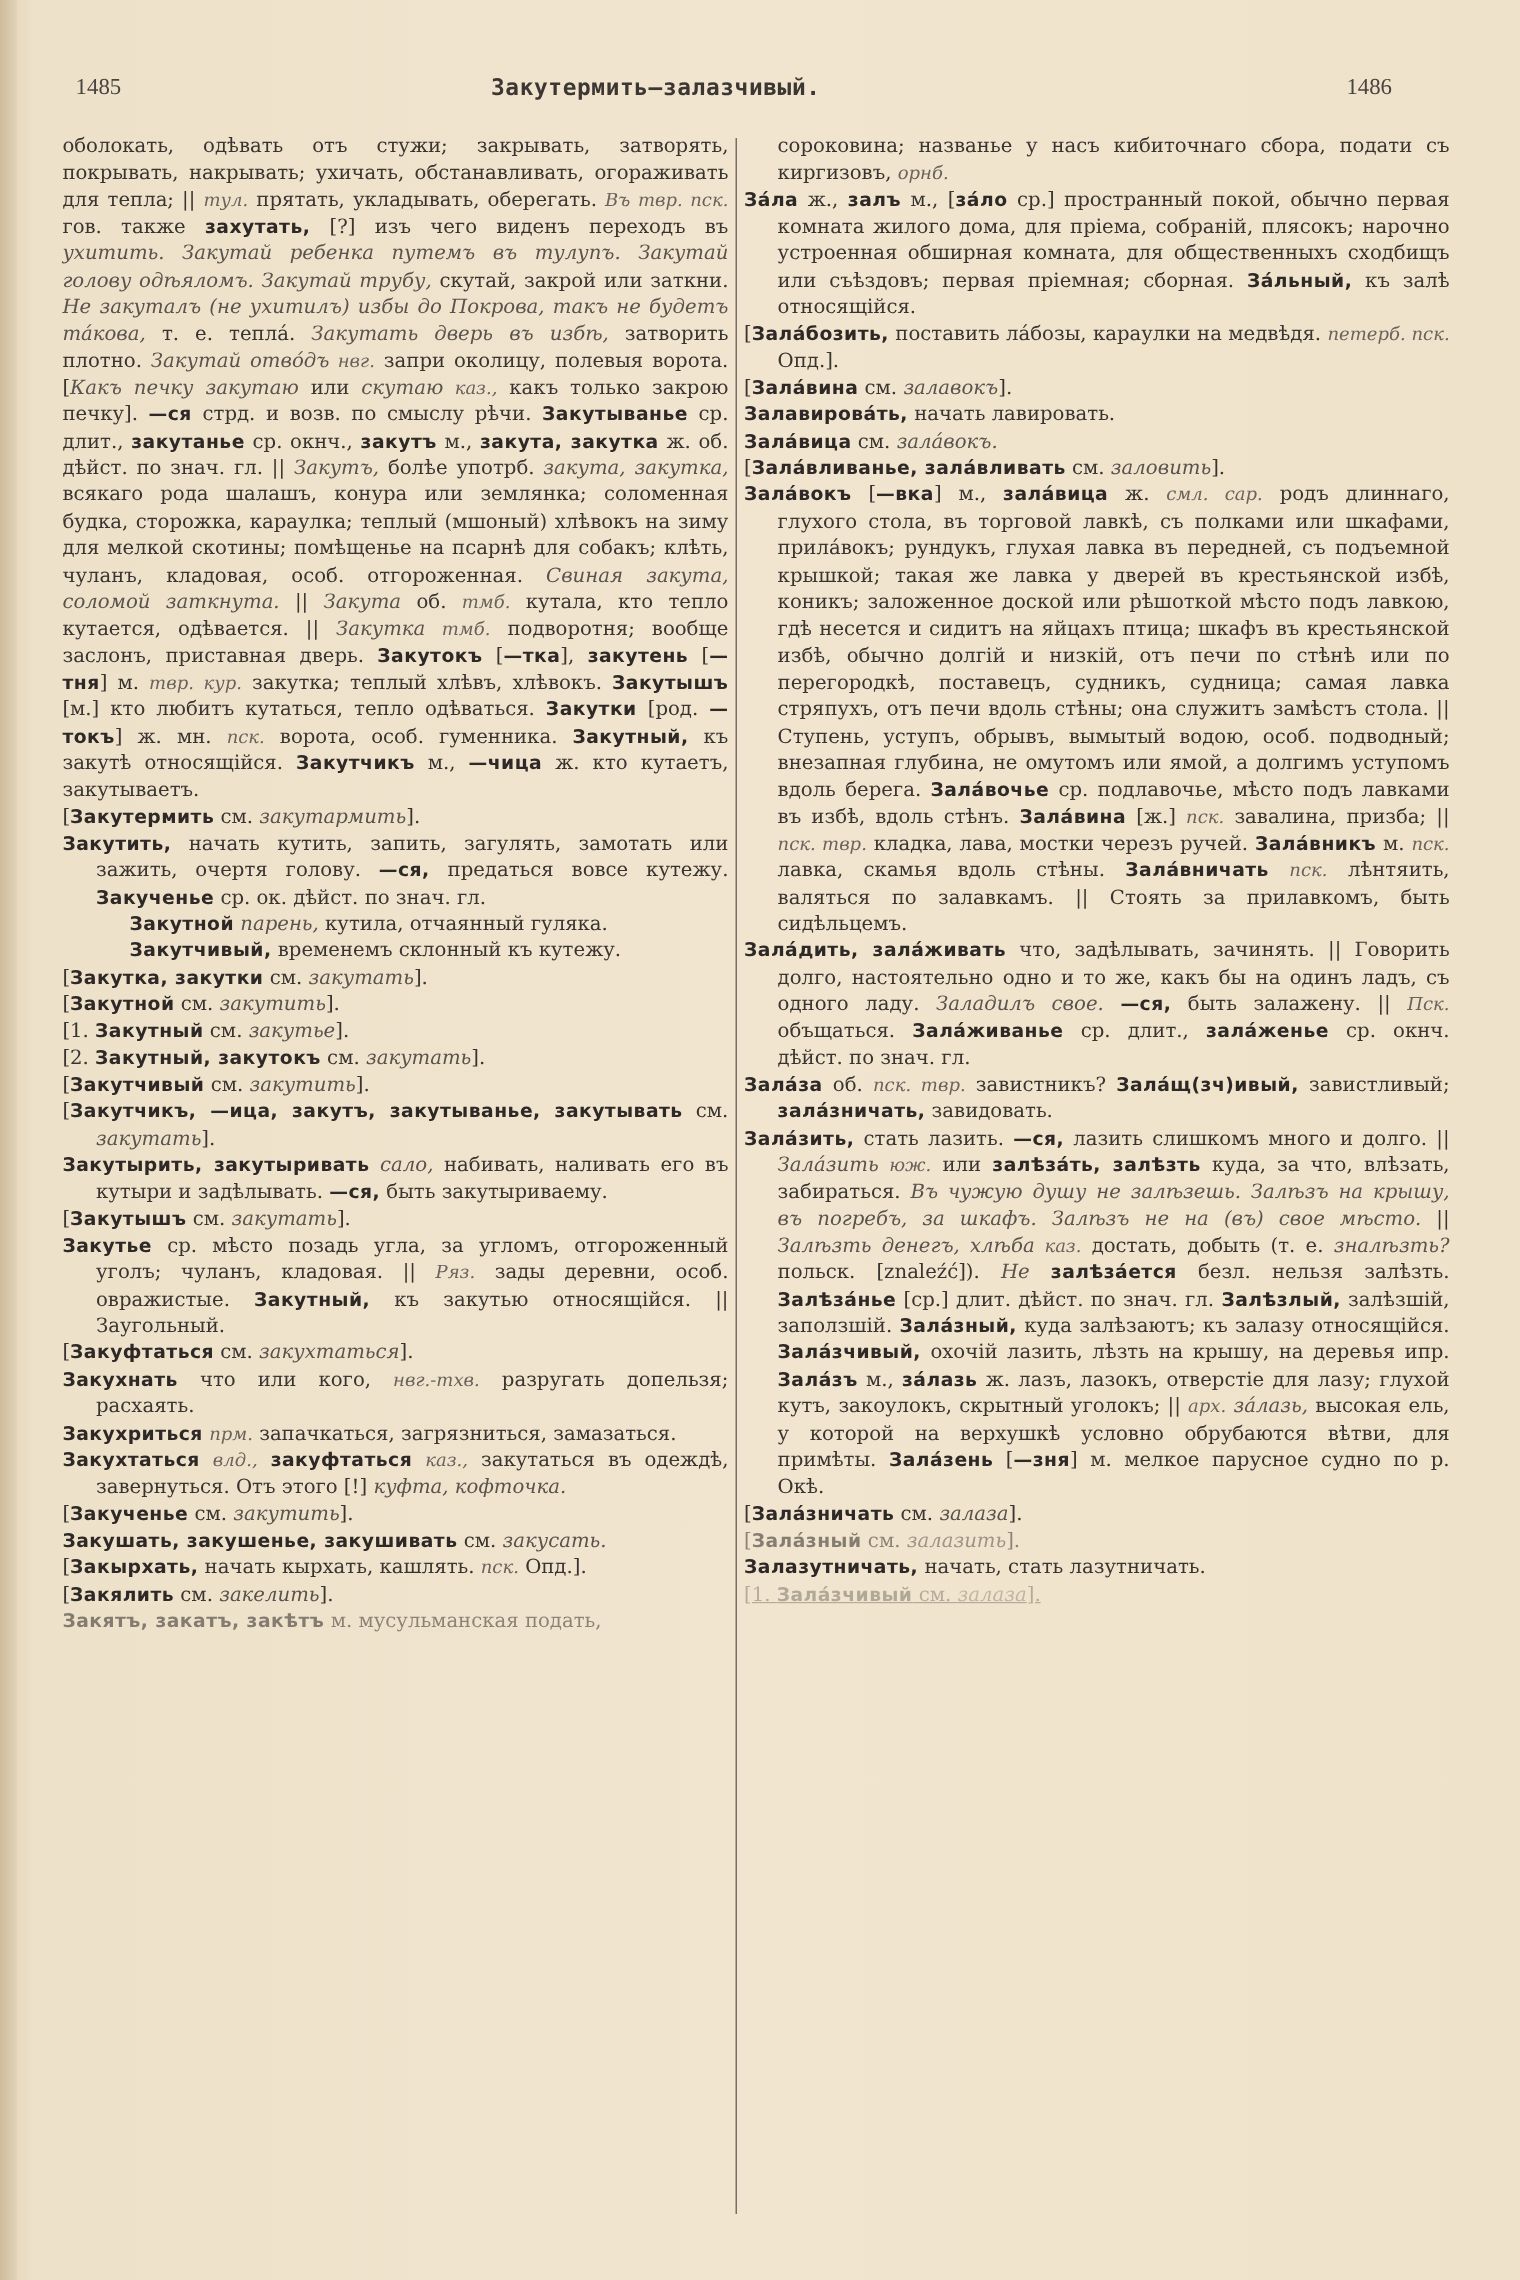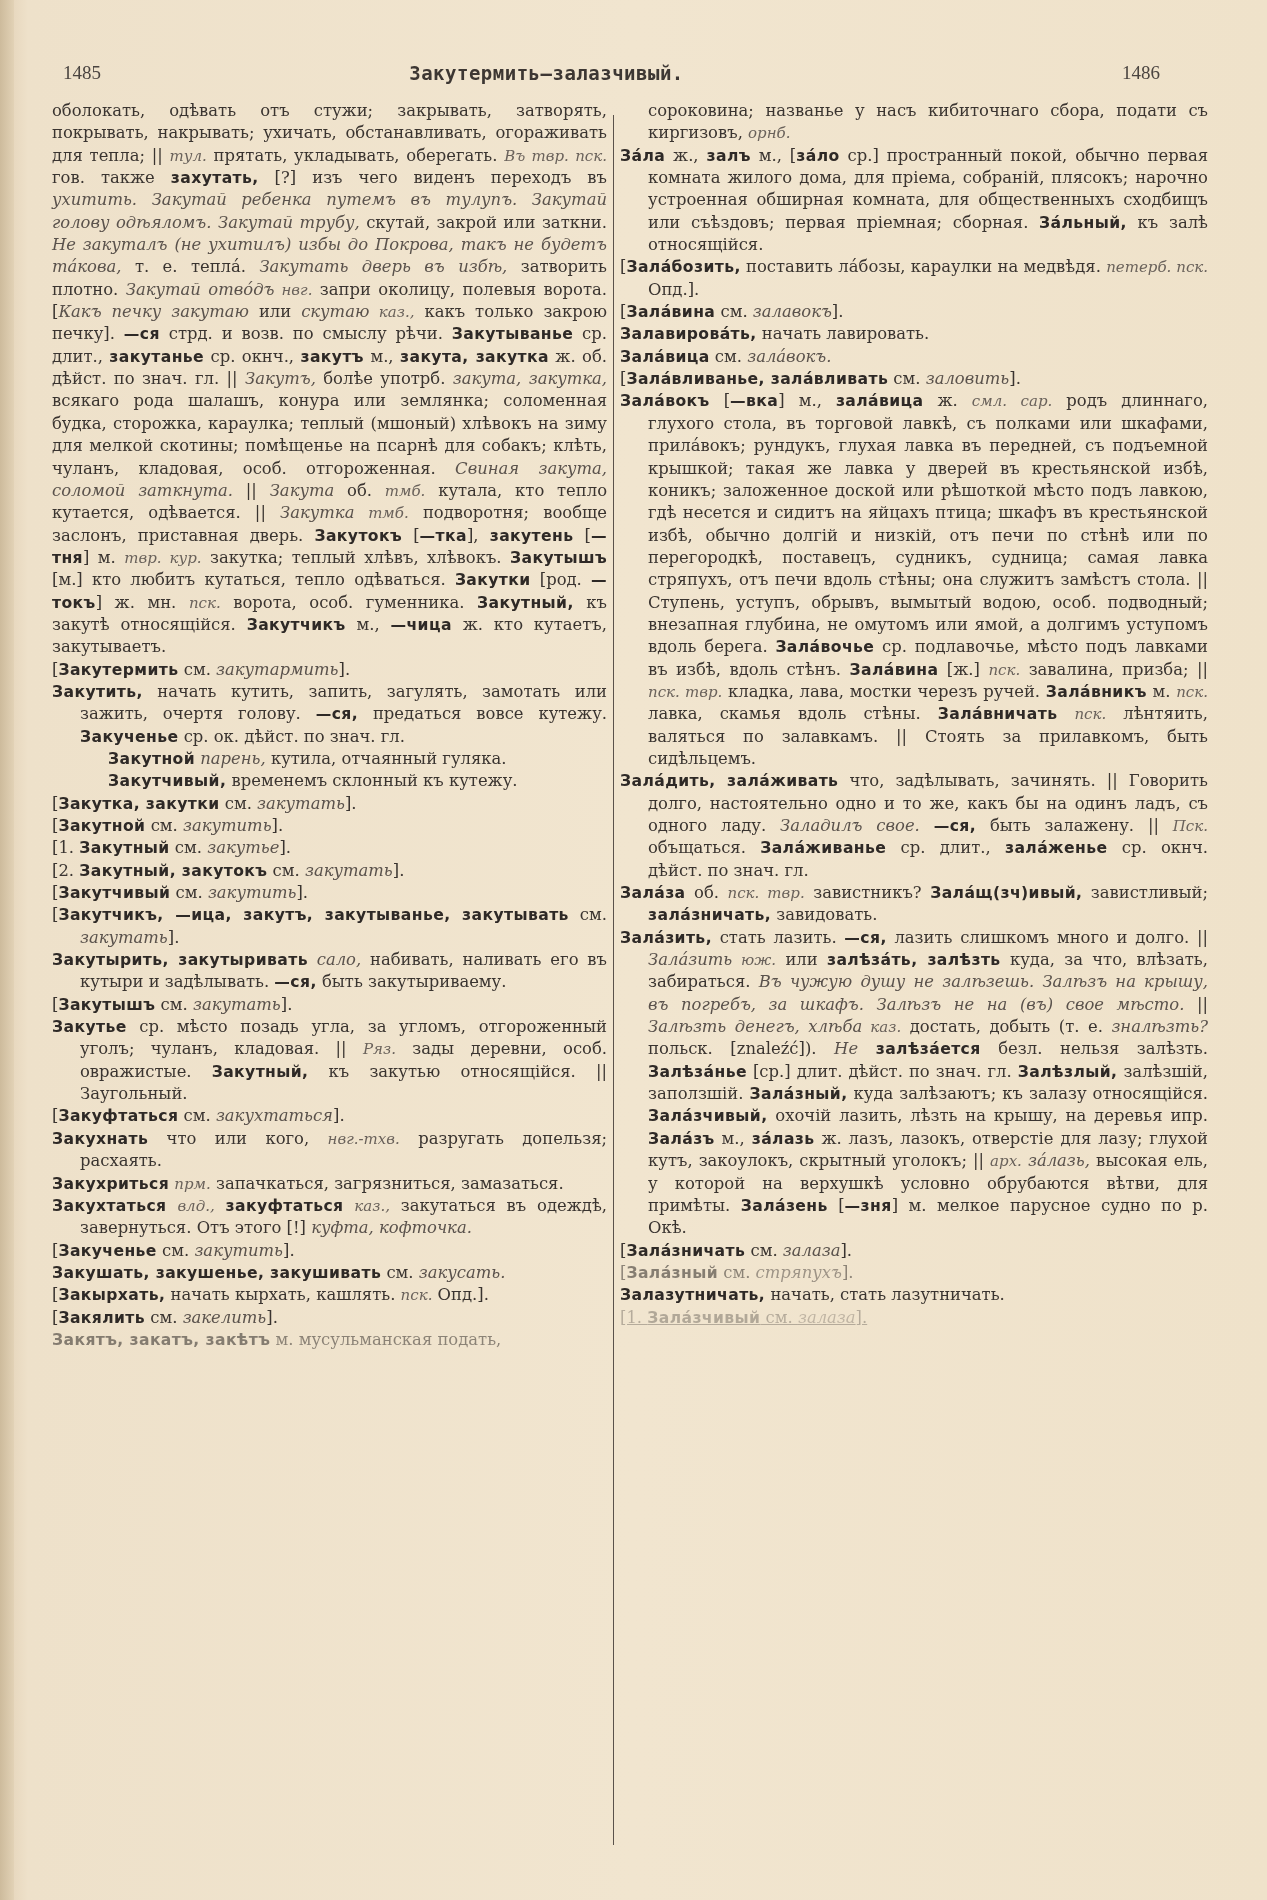--- a/index.html
+++ b/index.html
@@ -10,21 +10,21 @@
     font-family: "DejaVu Serif", "Liberation Serif", serif;
     color: #3a3430;
     position: relative;
   }
   .spine { position: absolute; left: 0; top: 0; width: 14px; height: 1900px; background: linear-gradient(90deg,#cdbb9c,#e2d2b6); }
   .header { position: absolute; top: 62px; left: 0; width: 1267px; height: 30px; }
   .pnum { position: absolute; top: 0; font-size: 19px; color: #4a4440; font-family: "Liberation Serif", serif; }
   .pnum.left { left: 45px; margin-left: 18px; }
   .pnum.right { left: 1122px; }
   .htitle { position: absolute; left: 0; width: 1093px; top: 0; text-align: center; font-size: 19px; font-weight: bold; letter-spacing: 0.5px; color: #3d3733; font-family: "DejaVu Sans Mono", monospace; }
-  .col { position: absolute; top: 100px; font-size: 16.4px; line-height: 22.35px; }
+  .col { position: absolute; top: 111px; font-size: 16.4px; line-height: 22.35px; }
   .col.left { left: 52px; width: 555px; }
   .col.right { left: 620px; width: 588px; }
   .divider { position: absolute; left: 613px; top: 115px; width: 1px; height: 1730px; background: #5a524b; }
   .entry { margin: 0; padding-left: 0; text-indent: 0; text-align: justify; }
   .entry.cont { padding-left: 0; }
   .entry.hang { padding-left: 28px; text-indent: -28px; }
   .entry.ind { padding-left: 28px; text-indent: 0; }
   .entry.deep { padding-left: 28px; text-indent: 28px; }
   .hw { font-weight: bold; font-family: "DejaVu Sans", sans-serif; font-size: 15.6px; letter-spacing: 0.4px; color: #2e2926; }
   .it { font-style: italic; color: #5a524c; }
@@ -75,16 +75,16 @@
     <p class="entry hang"><span>[</span><span class="hw">Залáбозить,</span><span> поставить лáбозы, караулки на медвѣдя. </span><span class="sm">петерб. пск.</span><span> Опд.].</span></p>
     <p class="entry hang"><span>[</span><span class="hw">Залáвина</span><span> см. </span><span class="it">залавокъ</span><span>].</span></p>
     <p class="entry hang"><span class="hw">Залавировáть,</span><span> начать лавировать.</span></p>
     <p class="entry hang"><span class="hw">Залáвица</span><span> см. </span><span class="it">залáвокъ.</span></p>
     <p class="entry hang"><span>[</span><span class="hw">Залáвливанье, залáвливать</span><span> см. </span><span class="it">заловить</span><span>].</span></p>
     <p class="entry hang"><span class="hw">Залáвокъ</span><span> [</span><span class="hw">—вка</span><span>] м., </span><span class="hw">залáвица</span><span> ж. </span><span class="sm">смл. сар.</span><span> родъ длиннаго, глухого стола, въ торговой лавкѣ, съ полками или шкафами, прилáвокъ; рундукъ, глухая лавка въ передней, съ подъемной крышкой; такая же лавка у дверей въ крестьянской избѣ, коникъ; заложенное доской или рѣшоткой мѣсто подъ лавкою, гдѣ несется и сидитъ на яйцахъ птица; шкафъ въ крестьянской избѣ, обычно долгій и низкій, отъ печи по стѣнѣ или по перегородкѣ, поставецъ, судникъ, судница; самая лавка стряпухъ, отъ печи вдоль стѣны; она служитъ замѣстъ стола. || Ступень, уступъ, обрывъ, вымытый водою, особ. подводный; внезапная глубина, не омутомъ или ямой, а долгимъ уступомъ вдоль берега. </span><span class="hw">Залáвочье</span><span> ср. подлавочье, мѣсто подъ лавками въ избѣ, вдоль стѣнъ. </span><span class="hw">Залáвина</span><span> [ж.] </span><span class="sm">пск.</span><span> завалина, призба; || </span><span class="sm">пск. твр.</span><span> кладка, лава, мостки черезъ ручей. </span><span class="hw">Залáвникъ</span><span> м. </span><span class="sm">пск.</span><span> лавка, скамья вдоль стѣны. </span><span class="hw">Залáвничать</span><span> </span><span class="sm">пск.</span><span> лѣнтяить, валяться по залавкамъ. || Стоять за прилавкомъ, быть сидѣльцемъ.</span></p>
     <p class="entry hang"><span class="hw">Залáдить, залáживать</span><span> что, задѣлывать, зачинять. || Говорить долго, настоятельно одно и то же, какъ бы на одинъ ладъ, съ одного ладу. </span><span class="it">Заладилъ свое.</span><span> </span><span class="hw">—ся,</span><span> быть залажену. || </span><span class="sm">Пск.</span><span> объщаться. </span><span class="hw">Залáживанье</span><span> ср. длит., </span><span class="hw">залáженье</span><span> ср. окнч. дѣйст. по знач. гл.</span></p>
     <p class="entry hang"><span class="hw">Залáза</span><span> об. </span><span class="sm">пск. твр.</span><span> завистникъ? </span><span class="hw">Залáщ(зч)ивый,</span><span> завистливый; </span><span class="hw">залáзничать,</span><span> завидовать.</span></p>
     <p class="entry hang"><span class="hw">Залáзить,</span><span> стать лазить. </span><span class="hw">—ся,</span><span> лазить слишкомъ много и долго. || </span><span class="it">Залáзить</span><span class="sm"> юж.</span><span> или </span><span class="hw">залѣзáть, залѣзть</span><span> куда, за что, влѣзать, забираться. </span><span class="it">Въ чужую душу не залѣзешь. Залѣзъ на крышу, въ погребъ, за шкафъ. Залѣзъ не на (въ) свое мѣсто.</span><span> || </span><span class="it">Залѣзть денегъ, хлѣба</span><span class="sm"> каз.</span><span> достать, добыть (т. е. </span><span class="it">зналѣзть?</span><span> польск. [znaleźć]). </span><span class="it">Не</span><span> </span><span class="hw">залѣзáется</span><span> безл. нельзя залѣзть. </span><span class="hw">Залѣзáнье</span><span> [ср.] длит. дѣйст. по знач. гл. </span><span class="hw">Залѣзлый,</span><span> залѣзшій, заползшій. </span><span class="hw">Залáзный,</span><span> куда залѣзаютъ; къ залазу относящійся. </span><span class="hw">Залáзчивый,</span><span> охочій лазить, лѣзть на крышу, на деревья ипр. </span><span class="hw">Залáзъ</span><span> м., </span><span class="hw">зáлазь</span><span> ж. лазъ, лазокъ, отверстіе для лазу; глухой кутъ, закоулокъ, скрытный уголокъ; || </span><span class="sm">арх.</span><span> </span><span class="it">зáлазь,</span><span> высокая ель, у которой на верхушкѣ условно обрубаются вѣтви, для примѣты. </span><span class="hw">Залáзень</span><span> [</span><span class="hw">—зня</span><span>] м. мелкое парусное судно по р. Окѣ.</span></p>
     <p class="entry hang"><span>[</span><span class="hw">Залáзничать</span><span> см. </span><span class="it">залаза</span><span>].</span></p>
-    <p class="entry hang fade"><span>[</span><span class="hw">Залáзный</span><span> см. </span><span class="it">стряпухъ</span><span>].</span></p>
+    <p class="entry hang fade"><span>[</span><span class="hw">Залáзный</span><span> см. </span><span class="it">залазить</span><span>].</span></p>
     <p class="entry hang"><span class="hw">Залазутничать,</span><span> начать, стать лазутничать.</span></p>
     <p class="entry hang fade2"><span>[1. </span><span class="hw">Залáзчивый</span><span> см. </span><span class="it">залаза</span><span>].</span></p>
   </div>
 
 </body></html>

